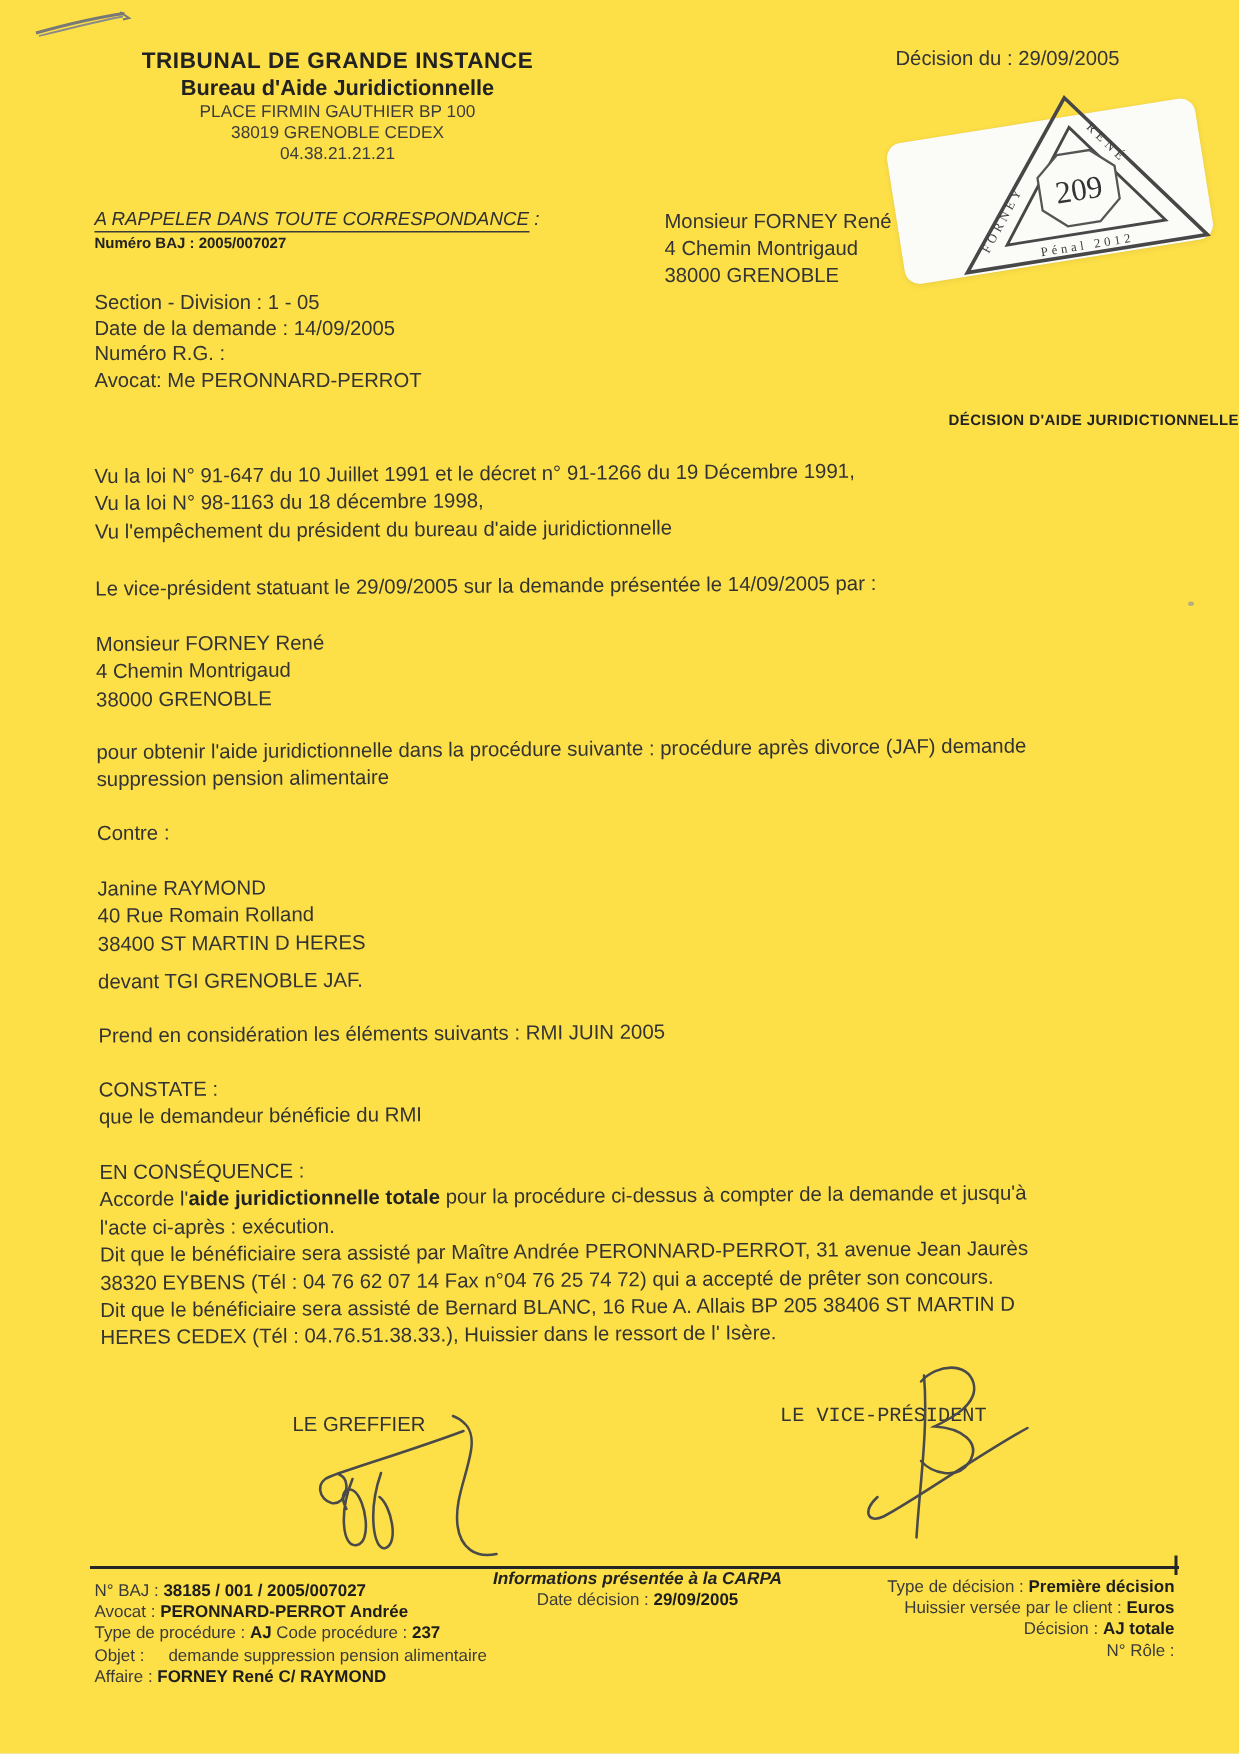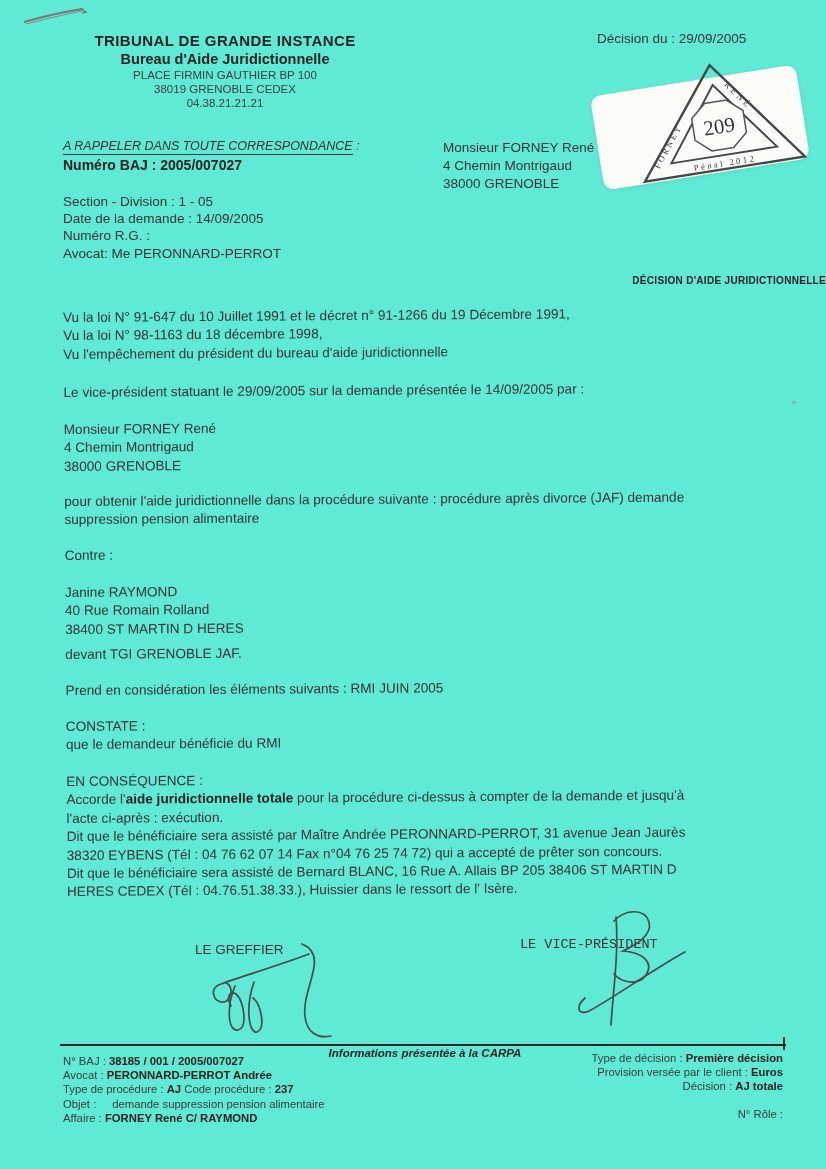--- a/index.html
+++ b/index.html
@@ -1,19 +1,19 @@
 <!DOCTYPE html>
 <html><head>
 <meta charset="utf-8">
 <style>
   * { margin:0; padding:0; box-sizing:border-box; }
   html,body { background:#e9e9e6; }
   #page {
     position:relative; width:826px; height:1169px; margin:0 auto;
-    background:#5eead4;
+    background:#fde047;
     font-family:"Liberation Sans","DejaVu Sans",sans-serif;
     color:#343434; overflow:hidden;
   }
   .abs { position:absolute; }
   .b { font-weight:700; color:#222; }
   .line { white-space:nowrap; }
 
   
   .hdr { left:0; top:31px; width:450px; text-align:center; }
   .hdr-court { font-size:15px; font-weight:700; color:#222; letter-spacing:.4px; line-height:19px;}
@@ -25,21 +25,21 @@
   
   .sticker { left:596px; top:80px; width:208px; height:95px; background:#fbfbf8;
              border-radius:10px; transform:rotate(-9deg);
              box-shadow:0 1px 4px rgba(0,0,0,0.07), 0 0 1px rgba(0,0,0,0.08); }
   .stampsvg { left:630px; top:60px; transform:rotate(-9deg); }
 
   
   .ref { left:63px; top:139px; }
   .ref-recall { font-size:12.5px; font-style:italic; color:#2f2f2f; }
   .ref-recall .u { border-bottom:1.3px solid #3a3a3a; padding-bottom:1px; }
-  .ref-baj { font-size:14px; font-weight:700; color:#222; margin-top:4px; }
+  .ref-baj { font-size:10px; font-weight:700; color:#222; margin-top:4px; }
   .ref-list { left:63px; top:193px; font-size:13.5px; line-height:17.2px; }
 
   .addressee { left:443px; top:139px; font-size:13.5px; line-height:18px; }
 
   .doc-title { left:0; top:275px; width:826px; text-align:right;
                font-size:10px; font-weight:700; color:#222; letter-spacing:.3px; }
 
   
   .bodywrap { left:0; top:0; width:826px; height:1169px;
               transform:rotate(-0.4deg); transform-origin:63px 320px; }
@@ -51,21 +51,21 @@
 
   
   .rule { left:60px; top:1044px; width:726px; height:2px; background:#262626; }
   .rule-tick { left:783px; top:1037px; width:2px; height:13px; background:#262626; }
   .ft { font-size:11.3px; line-height:14.2px; color:#3a3a3a; }
   .ft .b { color:#1d1d1d; }
   .ft-left { left:63px; top:1054px; }
   .ft-center { left:285px; top:1046px; width:280px; text-align:center; }
   .ft-carpa { font-size:11.5px; font-weight:700; font-style:italic; color:#222; }
   .ft-right { right:43px; top:1051px; text-align:right; }
-  .ft-role { margin-top:13px; }
+  .ft-role { }
   .objet-val { margin-left:16px; }
 
   .scribble { left:20px; top:5px; }
   .speck { left:792px; top:401px; width:4px; height:3px; background:#9a9a98;
            border-radius:50%; opacity:.7; }
 </style>
 </head>
 <body>
 
 <div id="page">
@@ -190,22 +190,23 @@
   <div class="abs ft ft-left">
     <div class="line"><span>N° BAJ : </span><span class="b">38185 / 001 / 2005/007027</span></div>
     <div class="line"><span>Avocat : </span><span class="b">PERONNARD-PERROT Andrée</span></div>
     <div class="line"><span>Type de procédure : </span><span class="b">AJ</span><span> Code procédure : </span><span class="b">237</span></div>
     <div class="line"><span>Objet :</span><span class="objet-val">demande suppression pension alimentaire</span></div>
     <div class="line"><span>Affaire : </span><span class="b">FORNEY René C/ RAYMOND</span></div>
   </div>
 
   <div class="abs ft ft-center">
     <div class="ft-carpa line">Informations présentée à la CARPA</div>
+    <div class="line"><span>Date décision : </span><span class="b">29/09/2005</span></div>
   </div>
 
   <div class="abs ft ft-right">
     <div class="line"><span>Type de décision : </span><span class="b">Première décision</span></div>
-    <div class="line"><span>Provision versée par le client : </span><span class="b">Euros</span></div>
+    <div class="line"><span>Huissier versée par le client : </span><span class="b">Euros</span></div>
     <div class="line"><span>Décision : </span><span class="b">AJ totale</span></div>
     <div class="line ft-role">N° Rôle :</div>
   </div>
 
 </div>
 
 </body></html>

